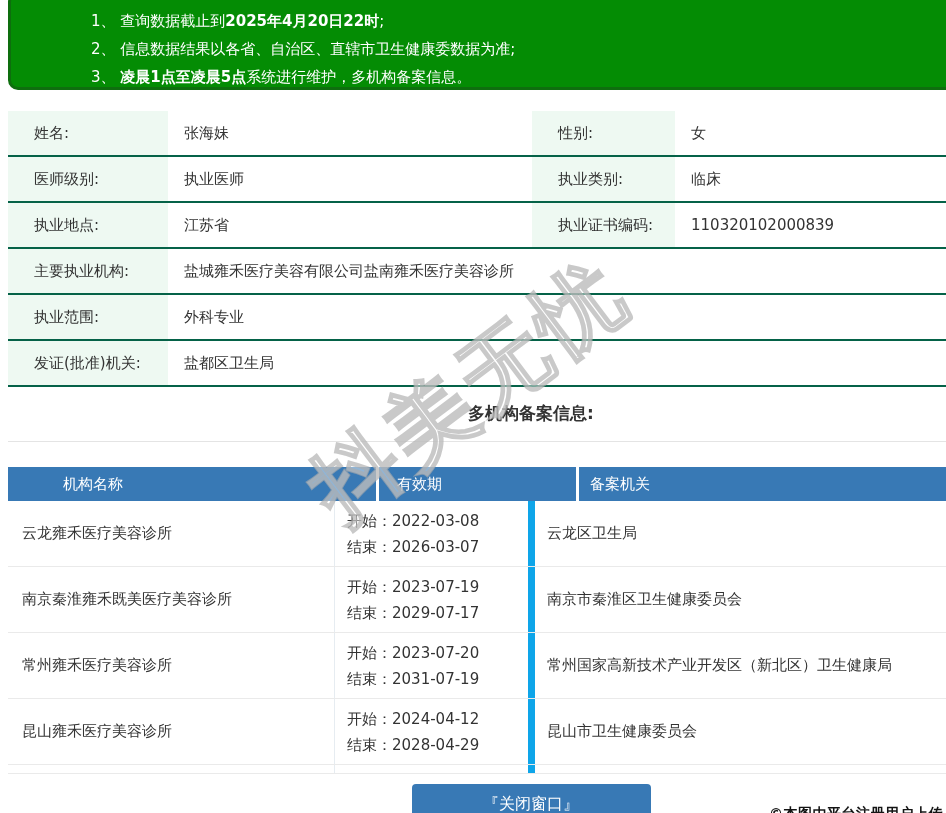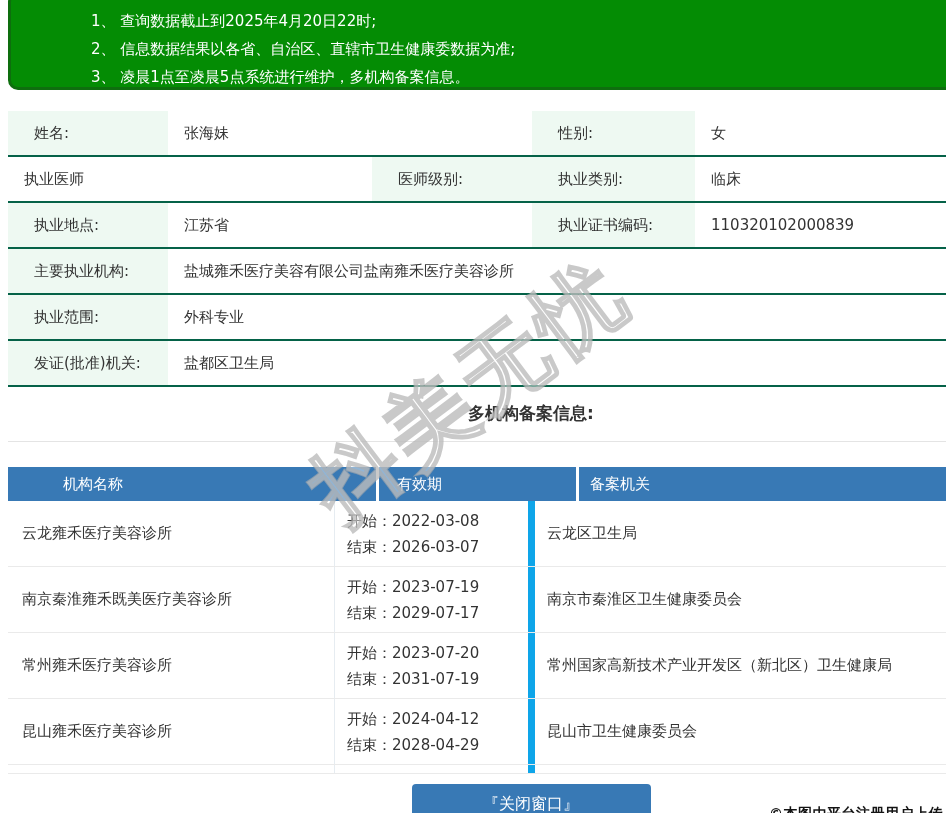--- a/index.html
+++ b/index.html
@@ -10,28 +10,28 @@
     font-size:15px; color:#333;
   }
   .page { position:relative; width:1046px; margin-left:8px; }
 
   
   .banner {
     margin-top:-8px; height:98px; width:100%;
     background:#048c04; border:3px solid #0e6e0e; border-radius:10px;
     color:#fff; padding:12px 0 0 80px; line-height:28px; font-size:15px;
   }
-  .banner .bold-seg { font-weight:normal; }
+  .banner .bold-seg { font-weight:bold; }
 
   
   .info-table { margin-top:21px; width:100%; }
   .irow { display:flex; align-items:stretch; height:46px; border-bottom:2px solid #056248; }
   .icell { display:flex; align-items:center; }
   .ilabel { background:#eef9f2; width:160px; padding-left:26px; }
-  .ilabel.l2 { width:163px; }
+  .ilabel.l2 { width:143px; }
   .ival { padding-left:16px; }
   .ival.v1 { width:364px; }
   .ival.v2 { flex:1; }
   .ival.full { flex:1; }
 
   .section-title { margin-top:15px; height:22px; text-align:center; font-weight:bold; font-size:17px; color:#333; }
   .hr { margin-top:17px; border-top:1px solid #e4e4e4; width:100%; }
 
   
   .ftable { margin-top:25px; width:100%; }
@@ -81,22 +81,22 @@
     </div>
 
     <div class="info-table">
       <div class="irow">
         <div class="icell ilabel">姓名:</div>
         <div class="icell ival v1">张海妹</div>
         <div class="icell ilabel l2">性别:</div>
         <div class="icell ival v2">女</div>
       </div>
       <div class="irow">
+        <div class="icell ilabel">医师级别:</div>
         <div class="icell ival v1">执业医师</div>
-        <div class="icell ilabel">医师级别:</div>
         <div class="icell ilabel l2">执业类别:</div>
         <div class="icell ival v2">临床</div>
       </div>
       <div class="irow">
         <div class="icell ilabel">执业地点:</div>
         <div class="icell ival v1">江苏省</div>
         <div class="icell ilabel l2">执业证书编码:</div>
         <div class="icell ival v2">110320102000839</div>
       </div>
       <div class="irow">

